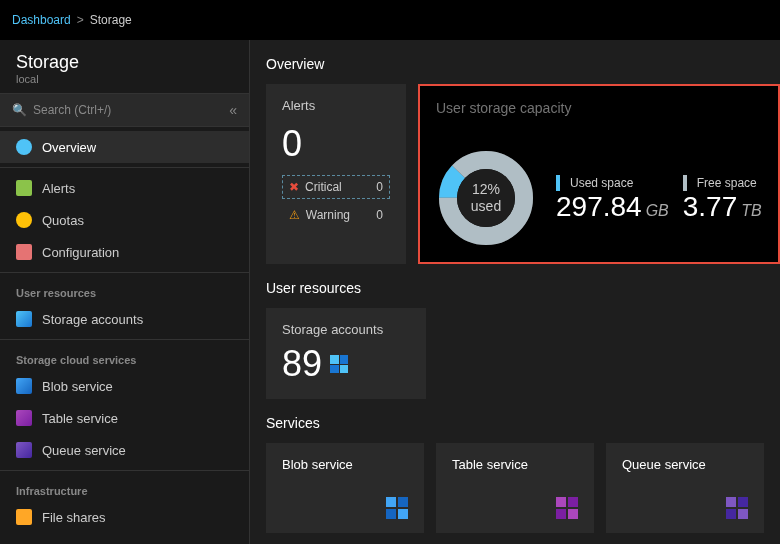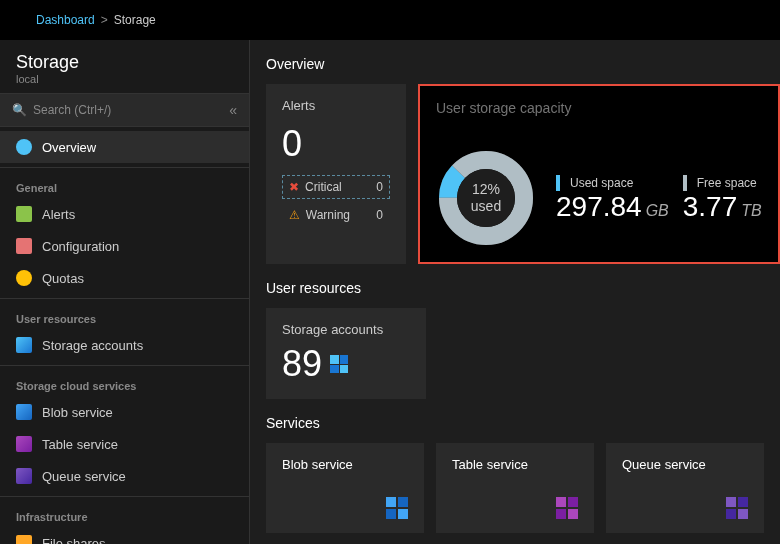--- a/index.html
+++ b/index.html
@@ -18,21 +18,20 @@
       background: #000;
       height: 40px;
       display: flex;
       align-items: center;
       padding: 0 12px;
       gap: 6px;
     }
     .topbar .breadcrumb-link {
       color: #4fc3f7;
       font-size: 12px;
-      margin-left: 24px;
     }
     .topbar .breadcrumb-sep {
       color: #888;
       font-size: 12px;
     }
     .topbar .breadcrumb-current {
       color: #ccc;
       font-size: 12px;
     }
 
@@ -347,33 +346,32 @@
     </div>
 
     <nav class="sidebar-nav">
 
       <div class="nav-item active">
         <span style="width:16px;height:16px;background:#4fc3f7;border-radius:50%;display:inline-block;flex-shrink:0;"></span>
         <span>Overview</span>
       </div>
 
       <hr class="nav-divider">
-      <div class="nav-section-label">General</div>
 
       <div class="nav-item">
         <span class="icon-square icon-alerts"></span>
         <span>Alerts</span>
       </div>
       <div class="nav-item">
+        <span class="icon-dot icon-quotas"></span>
+        <span>Quotas</span>
+      </div>
+      <div class="nav-item">
         <span class="icon-square icon-config"></span>
         <span>Configuration</span>
-      </div>
-      <div class="nav-item">
-        <span class="icon-dot icon-quotas"></span>
-        <span>Quotas</span>
       </div>
 
       <hr class="nav-divider">
       <div class="nav-section-label">User resources</div>
 
       <div class="nav-item">
         <span class="icon-square icon-storage"></span>
         <span>Storage accounts</span>
       </div>
 

